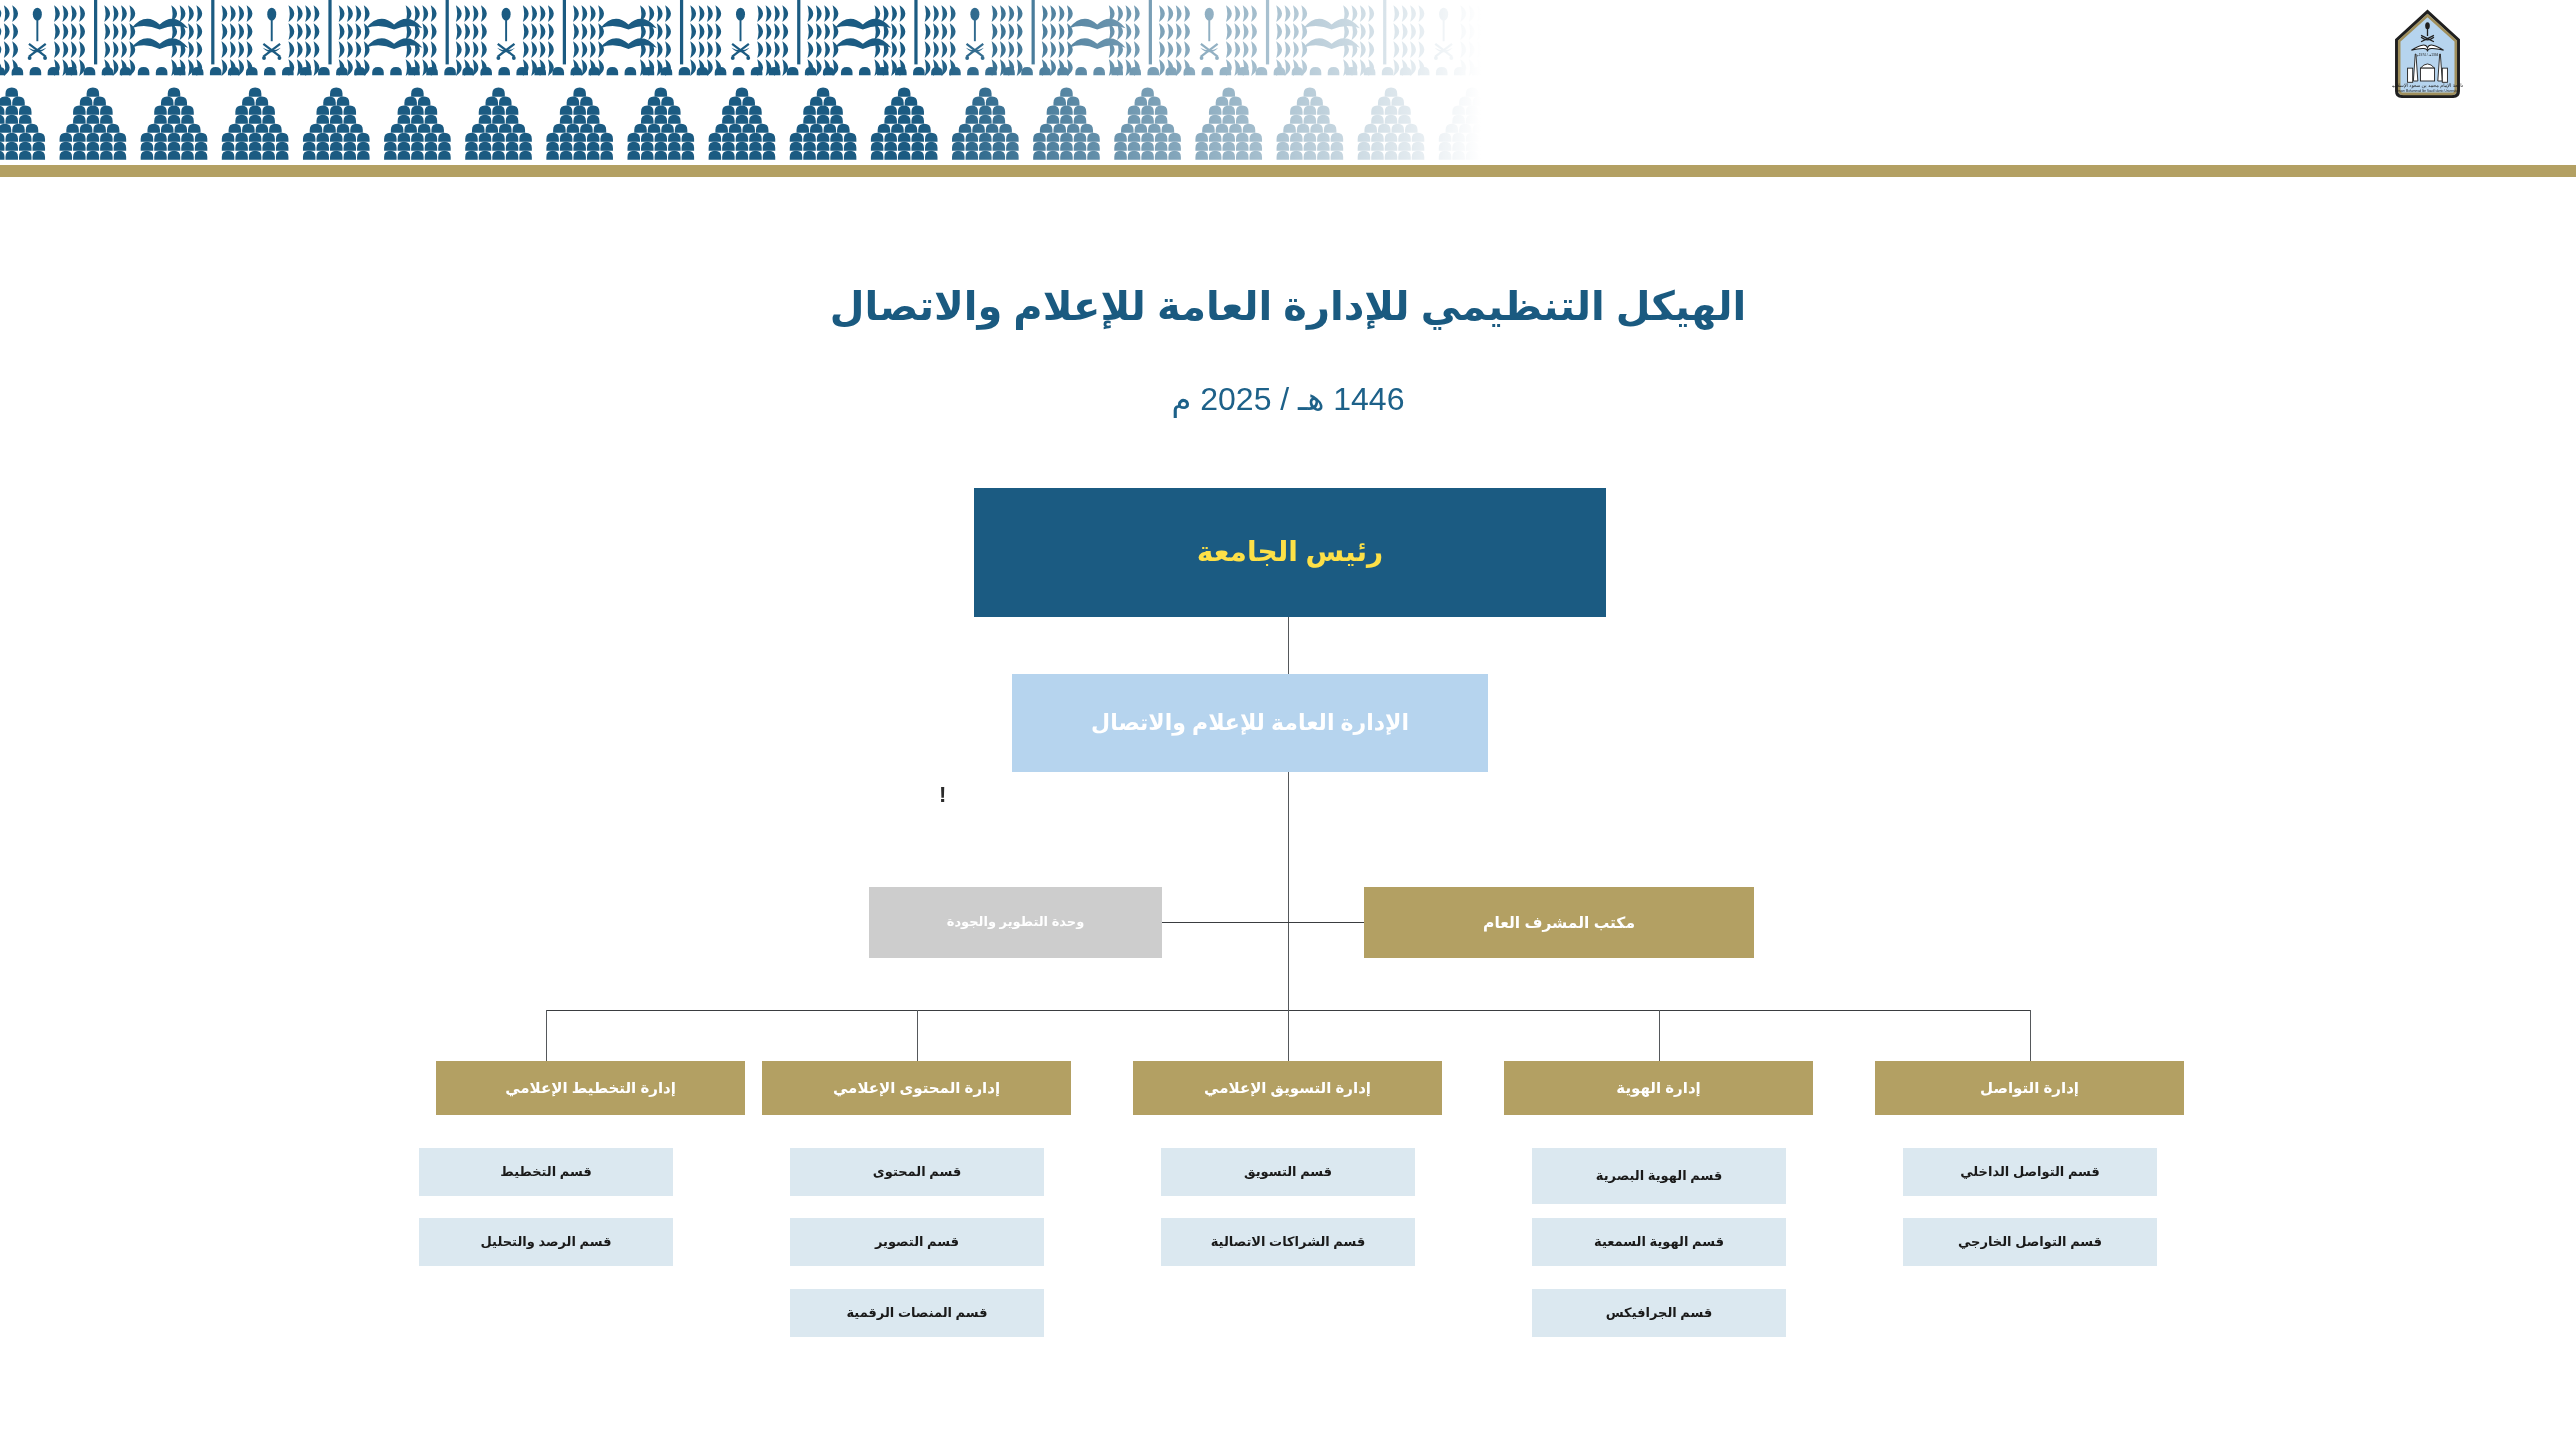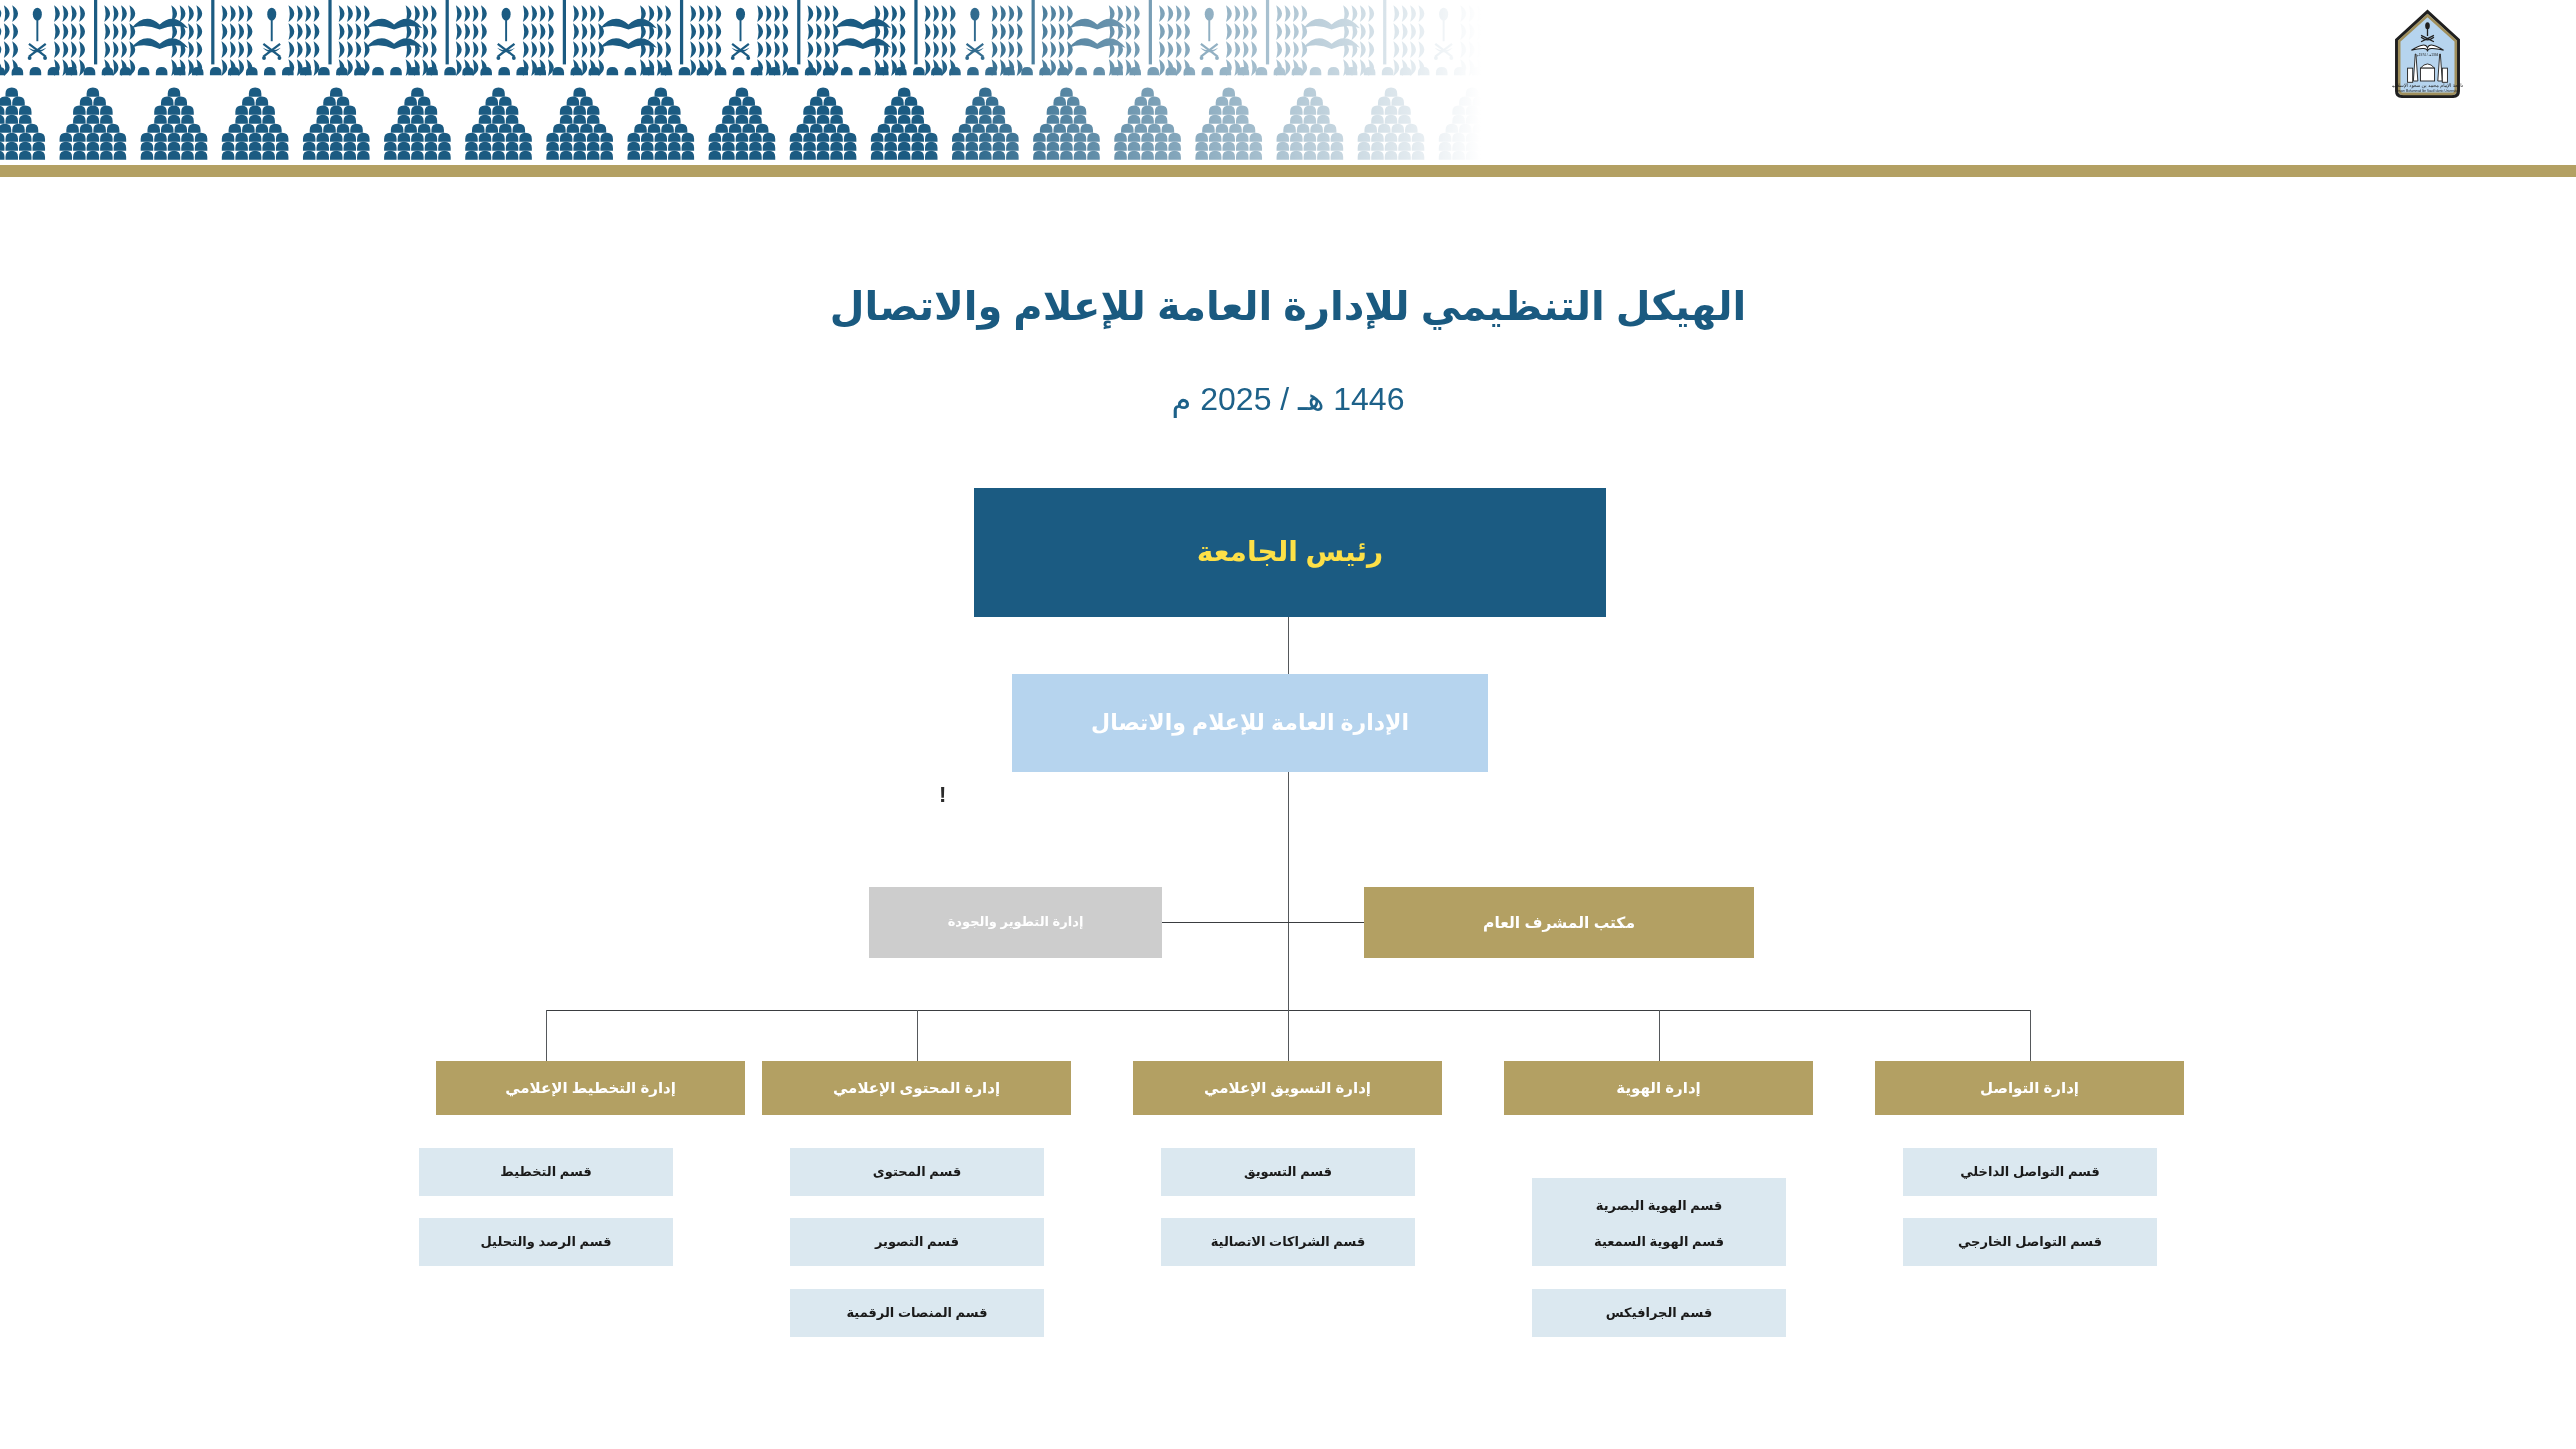--- a/index.html
+++ b/index.html
@@ -921,21 +921,21 @@
       </div>
       <div class="conn-v" style="left: 1288px; top: 617px; height: 185px;"></div>
       <div class="node node-general-admin" style="left: 1012px; top: 674px; width: 476px; height: 98px;">
         <span>الإدارة العامة للإعلام والاتصال</span>
       </div>
       <div class="conn-v" style="left: 1288px; top: 772px; height: 238px;"></div>
       <div class="node node-supervisor" style="left: 1364px; top: 887px; width: 390px; height: 71px;">
         <span>مكتب المشرف العام</span>
       </div>
       <div class="node node-quality" style="left: 869px; top: 887px; width: 293px; height: 71px;">
-        <span>إدارة التطوير والجودة</span>
+        <span>وحدة التطوير والجودة</span>
       </div>
       <div class="conn-h" style="left: 1162px; top: 922px; width: 202px;"></div>
       <div class="conn-h" style="left: 546px; top: 1010px; width: 1484px;"></div>
       <div class="conn-v" style="left: 546px; top: 1010px; height: 52px;"></div>
       <div class="node node-dept" style="left: 392px; top: 1061px; width: 309px; height: 54px; margin-left: 44px;">
         <span>إدارة التخطيط الإعلامي</span>
       </div>
       <div class="node node-section" style="left: 419px; top: 1148px; width: 254px; height: 48px;">
         <span>قسم التخطيط</span>
       </div>
@@ -962,21 +962,21 @@
       <div class="node node-section" style="left: 1161px; top: 1148px; width: 254px; height: 48px;">
         <span>قسم التسويق</span>
       </div>
       <div class="node node-section" style="left: 1161px; top: 1218px; width: 254px; height: 48px;">
         <span>قسم الشراكات الاتصالية</span>
       </div>
       <div class="conn-v" style="left: 1659px; top: 1010px; height: 52px;"></div>
       <div class="node node-dept" style="left: 1504px; top: 1061px; width: 309px; height: 54px;">
         <span>إدارة الهوية</span>
       </div>
-      <div class="node node-section" style="left: 1532px; top: 1148px; width: 254px; height: 56px; margin-top: 30px;">
+      <div class="node node-section" style="left: 1532px; top: 1148px; width: 254px; height: 56px;">
         <span>قسم الهوية البصرية</span>
       </div>
       <div class="node node-section" style="left: 1532px; top: 1218px; width: 254px; height: 48px;">
         <span>قسم الهوية السمعية</span>
       </div>
       <div class="node node-section" style="left: 1532px; top: 1289px; width: 254px; height: 48px;">
         <span>قسم الجرافيكس</span>
       </div>
       <div class="conn-v" style="left: 2030px; top: 1010px; height: 52px;"></div>
       <div class="node node-dept" style="left: 1875px; top: 1061px; width: 309px; height: 54px;">

